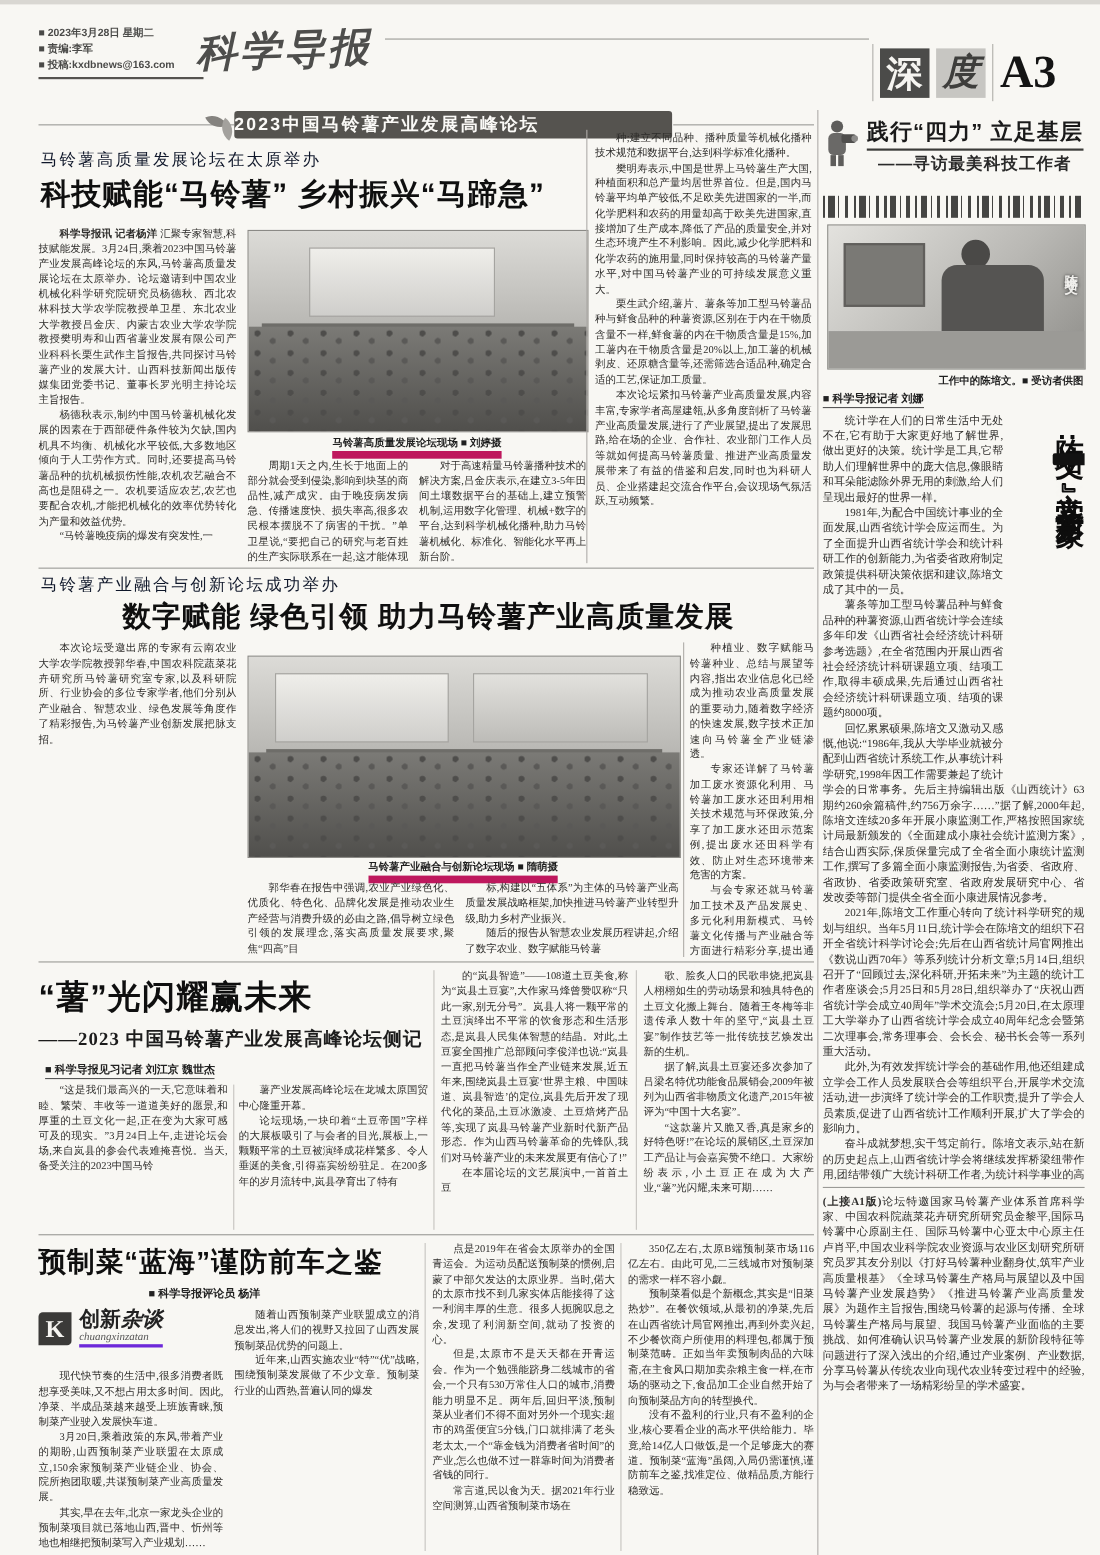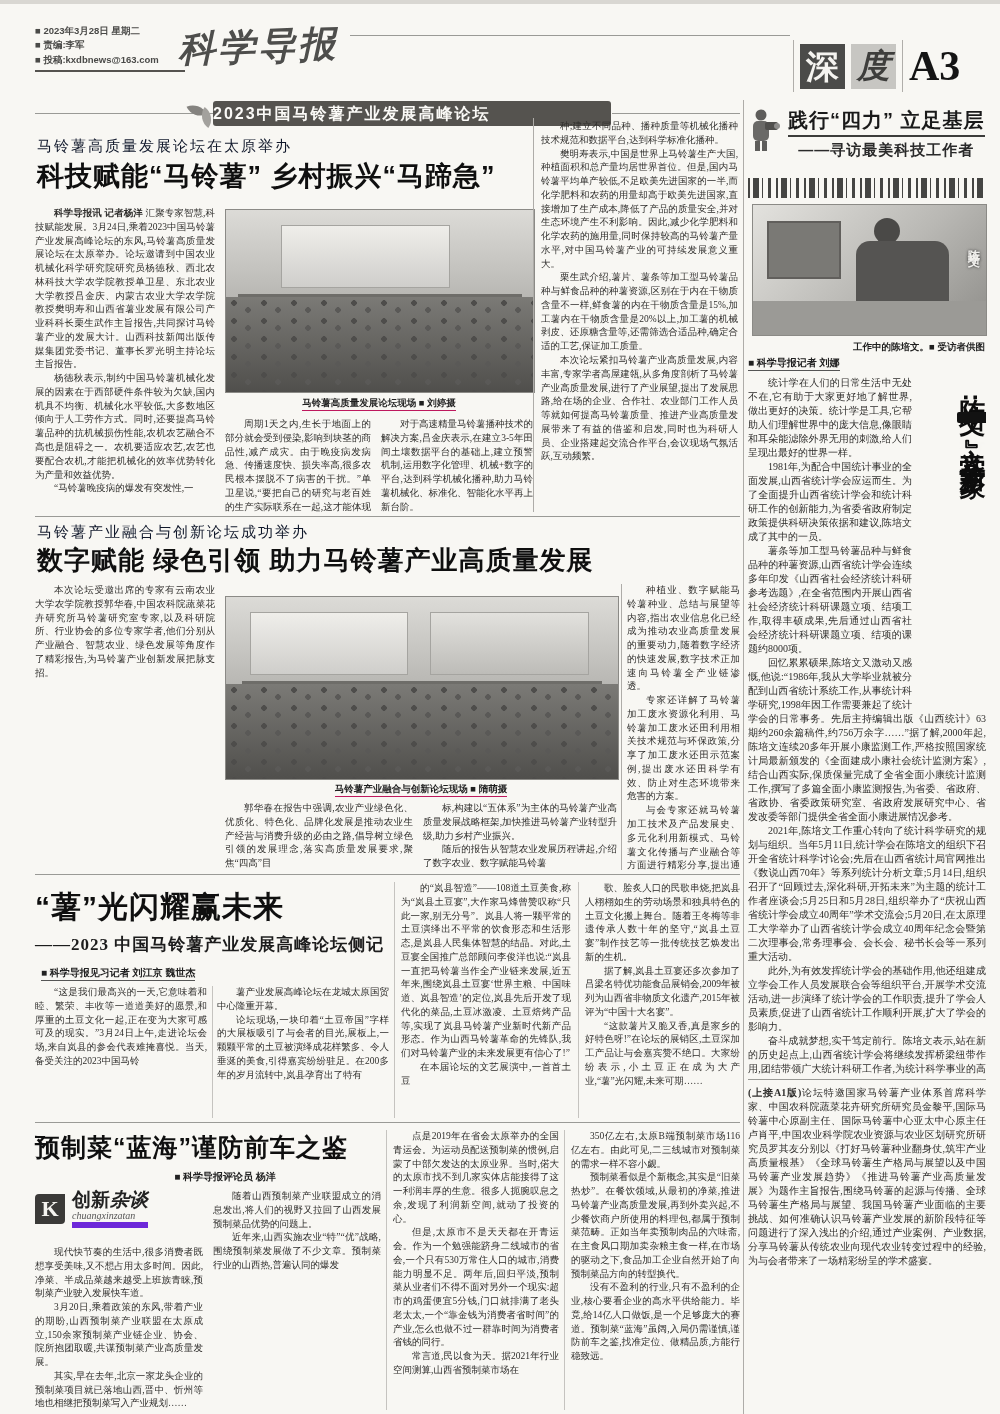--- a/index.html
+++ b/index.html
@@ -39,38 +39,38 @@
   .photo{background:linear-gradient(180deg,#dcdbd7 0%,#c2c1bd 35%,#8f8e8a 100%);border:1px solid #8b8a86;overflow:hidden;position:absolute;}
   .photo .screen{position:absolute;left:18%;top:8%;width:54%;height:34%;background:linear-gradient(180deg,#efeeea,#cfcecb);border:1px solid #a5a4a0;}
   .photo .crowd{position:absolute;left:0;bottom:0;width:100%;height:52%;
       background:
         radial-gradient(circle at 8px 6px,#4e4d4b 2.6px,transparent 3px),
         radial-gradient(circle at 22px 13px,#5a5957 2.6px,transparent 3px),
         linear-gradient(180deg,#7b7a76,#504f4c);
       background-size:30px 18px,30px 18px,100% 100%;}
   .photo .dais{position:absolute;left:4%;top:46%;width:92%;height:10%;background:#6e6d69;}
   .caption{font:bold 9.5px/1.4 "Liberation Sans",sans-serif;color:#1f1f1f;text-align:center;}
-  .caption span{border-bottom:1px solid #be185d;padding-bottom:2px;}
+  .caption span{border-bottom:7px solid #be185d;padding-bottom:2px;}
 
   
   .prog-title{font:bold 20px/1.2 "Liberation Sans",sans-serif;color:#1a1a1a;letter-spacing:1px;border-bottom:2px solid #3c3c3a;padding-bottom:3px;}
   .prog-sub{font:bold 15px/1.3 "Liberation Sans",sans-serif;color:#2a2a2a;letter-spacing:1px;}
   .barcode{background:repeating-linear-gradient(90deg,#454543 0 2px,transparent 2px 5px,#454543 5px 11px,transparent 11px 14px,#454543 14px 15px,transparent 15px 20px,#454543 20px 23px,transparent 23px 28px);}
   .vert-head{float:right;writing-mode:vertical-rl;font:bold 26px/1 "Liberation Sans",sans-serif;
              color:#0d0d0d;letter-spacing:5px;width:64px;height:318px;margin:2px 0 8px 10px;text-align:left;}
   .vert-head .boxed{background:#121212;color:#f7f6f2;padding:3px 1px;border-radius:2px;}
   .name-label{position:absolute;right:6px;top:34px;writing-mode:vertical-rl;font:bold 12px/1 "Liberation Sans",sans-serif;color:#f0efec;letter-spacing:3px;text-shadow:0 0 3px #333;}
   .figure-sil{position:absolute;border-radius:50%;background:#4a4947;}
 
   
   .klogo-box{width:30px;height:30px;background:#3b3a38;color:#f5f4f0;display:flex;align-items:center;justify-content:center;
              font:bold 22px/1 "Liberation Serif",serif;border-radius:4px 0 4px 0;}
   .klogo-title{font:bold 19px/1 "Liberation Sans",sans-serif;color:#222;}
   .klogo-title i{font-family:"Liberation Serif",serif;}
-  .klogo-pinyin{font:italic 10px/1.2 "Liberation Serif",serif;color:#555;border-bottom:6px solid #6d28d9;}
+  .klogo-pinyin{font:italic 10px/1.2 "Liberation Serif",serif;color:#555;border-bottom:3px solid #6d28d9;}
   .rc-body{font:10px/1.40 "Liberation Serif",serif;color:#2e2d2b;text-align:justify;overflow:hidden;}
 </style>
 </head>
 <body>
 
 <div class="page">
 
   <div class="abs hdr-info" style="left:35px;top:20px;width:150px;">
     <div>■ 2023年3月28日  星期二</div>
     <div>■ 责编:李军</div>
@@ -135,21 +135,21 @@
     <div>
         <p class="bp">种;建立不同品种、播种质量等机械化播种技术规范和数据平台,达到科学标准化播种。</p>
         <p class="bp">樊明寿表示,中国是世界上马铃薯生产大国,种植面积和总产量均居世界首位。但是,国内马铃薯平均单产较低,不足欧美先进国家的一半,而化学肥料和农药的用量却高于欧美先进国家,直接增加了生产成本,降低了产品的质量安全,并对生态环境产生不利影响。因此,减少化学肥料和化学农药的施用量,同时保持较高的马铃薯产量水平,对中国马铃薯产业的可持续发展意义重大。</p>
         <p class="bp">栗生武介绍,薯片、薯条等加工型马铃薯品种与鲜食品种的种薯资源,区别在于内在干物质含量不一样,鲜食薯的内在干物质含量是15%,加工薯内在干物质含量是20%以上,加工薯的机械剥皮、还原糖含量等,还需筛选合适品种,确定合适的工艺,保证加工质量。</p>
         <p class="bp">本次论坛紧扣马铃薯产业高质量发展,内容丰富,专家学者高屋建瓴,从多角度剖析了马铃薯产业高质量发展,进行了产业展望,提出了发展思路,给在场的企业、合作社、农业部门工作人员等就如何提高马铃薯质量、推进产业高质量发展带来了有益的借鉴和启发,同时也为科研人员、企业搭建起交流合作平台,会议现场气氛活跃,互动频繁。</p>
       </div>
   </div>
 
   <div class="abs" style="left:35px;top:518px;width:705px;height:350px;">
     <div class="abs kicker" style="left:2px;top:0px;">马铃薯产业融合与创新论坛成功举办</div>
-    <div class="abs headline" style="left:2px;top:22px;width:705px;font-size:26px;">数字赋能 绿色引领 助力马铃薯产业高质量发展</div>
+    <div class="abs headline" style="left:2px;top:22px;width:705px;font-size:26px;text-align:center;">数字赋能 绿色引领 助力马铃薯产业高质量发展</div>
 
     <div class="abs body-col" style="left:0px;top:62px;width:180px;height:286px;">
       <div>
           <p class="bp">本次论坛受邀出席的专家有云南农业大学农学院教授郭华春,中国农科院蔬菜花卉研究所马铃薯研究室专家,以及科研院所、行业协会的多位专家学者,他们分别从产业融合、智慧农业、绿色发展等角度作了精彩报告,为马铃薯产业创新发展把脉支招。</p>
         </div>
     </div>
 
     <div class="photo" style="left:190px;top:74px;width:392px;height:182px;">
       <div class="screen" style="left:6%;width:40%;"></div>
       <div class="screen" style="left:52%;width:40%;background:linear-gradient(180deg,#e2e1dd,#bdbcb8);"></div>
@@ -209,21 +209,21 @@
         <div>
           <p class="bp">歌、脍炙人口的民歌串烧,把岚县人栩栩如生的劳动场景和独具特色的土豆文化搬上舞台。随着王冬梅等非遗传承人数十年的坚守,“岚县土豆宴”制作技艺等一批传统技艺焕发出新的生机。</p>
           <p class="bp">据了解,岚县土豆宴还多次参加了吕梁名特优功能食品展销会,2009年被列为山西省非物质文化遗产,2015年被评为“中国十大名宴”。</p>
           <p class="bp">“这款薯片又脆又香,真是家乡的好特色呀!”在论坛的展销区,土豆深加工产品让与会嘉宾赞不绝口。大家纷纷表示,小土豆正在成为大产业,“薯”光闪耀,未来可期……</p>
         </div>
       </div>
   </div>
 
   <div class="abs" style="left:35px;top:1122px;width:705px;height:288px;">
     <div class="abs headline" style="left:0px;top:6px;width:345px;font-size:25px;">预制菜“蓝海”谨防前车之鉴</div>
-    <div class="abs byline" style="left:100px;top:44px;width:180px;text-align:center;">■ 科学导报评论员 杨洋</div>
+    <div class="abs byline" style="left:100px;top:44px;width:180px;">■ 科学导报评论员 杨洋</div>
 
     <div class="abs" style="left:0px;top:64px;width:160px;">
       <div style="display:flex;align-items:center;gap:7px;">
         <div class="klogo-box">K</div>
         <div>
           <span class="klogo-title"><span>创新</span><i>杂谈</i></span>
           <div class="klogo-pinyin">chuangxinzatan</div>
         </div>
       </div>
     </div>
@@ -246,21 +246,21 @@
         <div>
           <p class="bp">点是2019年在省会太原举办的全国青运会。为运动员配送预制菜的惯例,启蒙了中部欠发达的太原业界。当时,偌大的太原市找不到几家实体店能接得了这一利润丰厚的生意。很多人扼腕叹息之余,发现了利润新空间,就动了投资的心。</p>
           <p class="bp">但是,太原市不是天天都在开青运会。作为一个勉强能跻身二线城市的省会,一个只有530万常住人口的城市,消费能力明显不足。两年后,回归平淡,预制菜从业者们不得不面对另外一个现实:超市的鸡蛋便宜5分钱,门口就排满了老头老太太,一个“靠金钱为消费者省时间”的产业,怎么也做不过一群靠时间为消费者省钱的同行。</p>
           <p class="bp">常言道,民以食为天。据2021年行业空间测算,山西省预制菜市场在</p>
         </div>
       </div>
     <div class="hairline-v" style="left:529px;top:4px;height:280px;background:#c5c3bf;"></div>
     <div class="abs body-col" style="left:536px;top:4px;width:169px;height:280px;">
         <div>
           <p class="bp">350亿左右,太原B端预制菜市场116亿左右。由此可见,二三线城市对预制菜的需求一样不容小觑。</p>
-          <p class="bp">预制菜看似是个新概念,其实是“旧菜热炒”。在餐饮领域,从最初的净菜,推进马铃薯产业高质量发展,再到外卖兴起,不少餐饮商户所使用的料理包,都属于预制菜范畴。正如当年卖预制肉品的六味斋,在主食风口期加卖杂粮主食一样,在市场的驱动之下,食品加工企业自然开始了向预制菜品方向的转型换代。</p>
+          <p class="bp">预制菜看似是个新概念,其实是“旧菜热炒”。在餐饮领域,从最初的净菜,先后在山西省统计局官网推出,再到外卖兴起,不少餐饮商户所使用的料理包,都属于预制菜范畴。正如当年卖预制肉品的六味斋,在主食风口期加卖杂粮主食一样,在市场的驱动之下,食品加工企业自然开始了向预制菜品方向的转型换代。</p>
           <p class="bp">没有不盈利的行业,只有不盈利的企业,核心要看企业的高水平供给能力。毕竟,给14亿人口做饭,是一个足够庞大的赛道。预制菜“蓝海”虽阔,入局仍需谨慎,谨防前车之鉴,找准定位、做精品质,方能行稳致远。</p>
         </div>
       </div>
   </div>
 
   <div class="abs" style="left:748px;top:104px;width:238px;">
     <div style="display:flex;align-items:flex-start;gap:6px;">
       <svg width="34" height="44" viewBox="0 0 34 44">
         <circle cx="13" cy="7" r="5.5" fill="#5e5d5b"></circle>
         <rect x="5" y="13" width="16" height="20" rx="5" fill="#6a6967"></rect>

